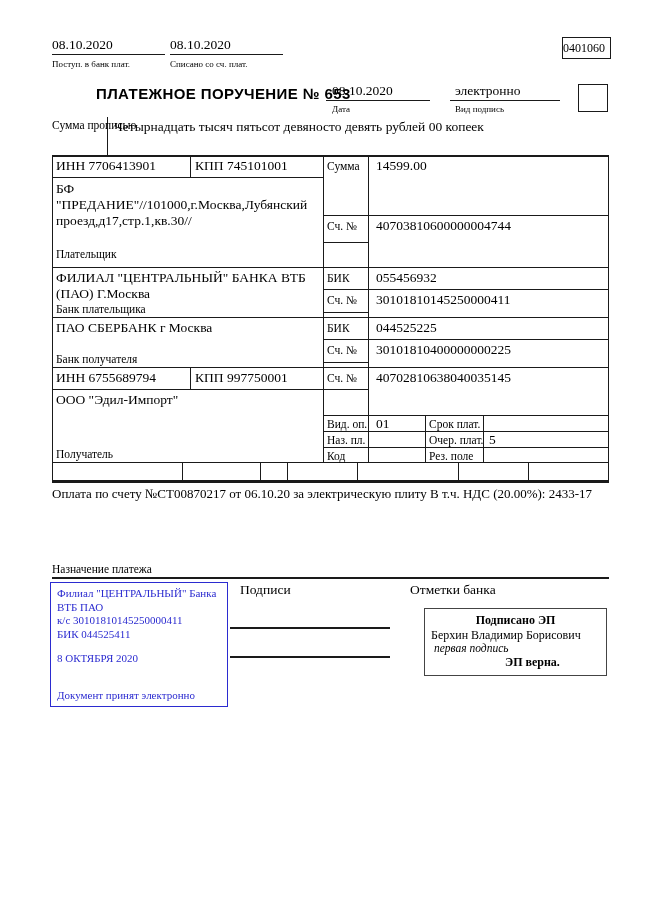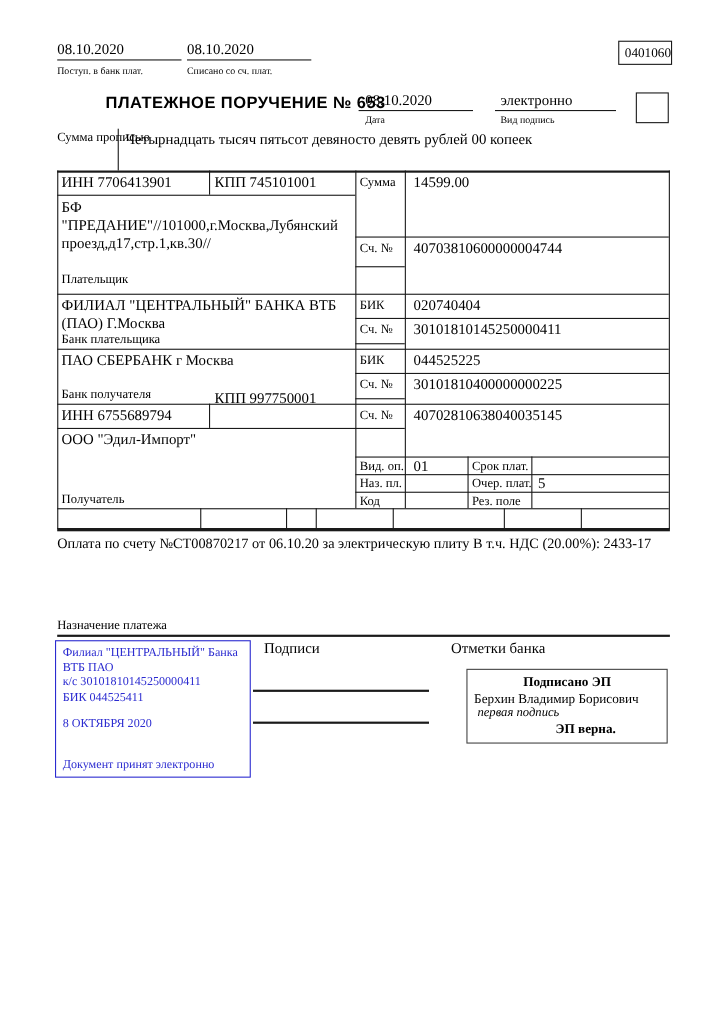--- a/index.html
+++ b/index.html
@@ -6,21 +6,21 @@
   .page{position:relative;width:660px;height:919px;background:#fff;overflow:hidden;
         font-family:"Liberation Serif",serif;color:#000;}
   .abs{position:absolute;}
   .hl{position:absolute;height:1px;background:#1a1a1a;}
   .vl{position:absolute;width:1px;background:#1a1a1a;}
   .t{font-size:13.5px;line-height:16px;white-space:nowrap;}
   .wrap{white-space:normal;}
   .lab{font-size:11.5px;line-height:13px;white-space:nowrap;}
   .tiny{font-size:9px;line-height:10px;white-space:nowrap;}
   .title{font-family:"Liberation Sans",sans-serif;font-weight:bold;font-size:15px;letter-spacing:.4px;white-space:nowrap;}
-  .codebox{position:absolute;border:1.6px solid #1a1a1a;text-align:right;font-size:12px;line-height:20px;}
+  .codebox{position:absolute;border:1.6px solid #1a1a1a;text-align:left;font-size:12px;line-height:20px;}
   .stamp{position:absolute;border:1.6px solid #2b2bd0;color:#2b2bd0;font-size:11px;line-height:13.5px;}
   .stamp .s-line{position:absolute;left:6px;white-space:nowrap;}
   .signbox{position:absolute;border:1.2px solid #444;font-size:12px;}
   .b{font-weight:bold;}
   .i{font-style:italic;}
 </style>
 </head>
 <body>
 
 <div class="page">
@@ -91,34 +91,34 @@
   <div class="abs lab" style="left:327px;top:160px;">Сумма</div>
   <div class="abs t" style="left:376px;top:158px;">14599.00</div>
 
   <div class="abs t wrap" style="left:56px;top:181px;width:263px;">БФ "ПРЕДАНИЕ"//101000,г.Москва,Лубянский проезд,д17,стр.1,кв.30//</div>
   <div class="abs lab" style="left:327px;top:220px;">Сч. №</div>
   <div class="abs t" style="left:376px;top:218px;">40703810600000004744</div>
   <div class="abs lab" style="left:56px;top:248px;">Плательщик</div>
 
   <div class="abs t wrap" style="left:56px;top:270px;width:263px;">ФИЛИАЛ "ЦЕНТРАЛЬНЫЙ" БАНКА ВТБ (ПАО) Г.Москва</div>
   <div class="abs lab" style="left:327px;top:272px;">БИК</div>
-  <div class="abs t" style="left:376px;top:270px;">020740404</div>
+  <div class="abs t" style="left:376px;top:270px;">055456932</div>
   <div class="abs lab" style="left:327px;top:294px;">Сч. №</div>
   <div class="abs t" style="left:376px;top:292px;">30101810145250000411</div>
   <div class="abs lab" style="left:56px;top:303px;">Банк плательщика</div>
 
   <div class="abs t" style="left:56px;top:320px;">ПАО СБЕРБАНК г Москва</div>
   <div class="abs lab" style="left:327px;top:322px;">БИК</div>
   <div class="abs t" style="left:376px;top:320px;">044525225</div>
   <div class="abs lab" style="left:327px;top:344px;">Сч. №</div>
   <div class="abs t" style="left:376px;top:342px;">30101810400000000225</div>
   <div class="abs lab" style="left:56px;top:353px;">Банк получателя</div>
 
   <div class="abs t" style="left:56px;top:370px;">ИНН 6755689794</div>
-  <div class="abs t" style="left:195px;top:354px;">КПП 997750001</div>
+  <div class="abs t" style="left:195px;top:370px;">КПП 997750001</div>
   <div class="abs lab" style="left:327px;top:372px;">Сч. №</div>
   <div class="abs t" style="left:376px;top:370px;">40702810638040035145</div>
   <div class="abs t" style="left:56px;top:392px;">ООО "Эдил-Импорт"</div>
   <div class="abs lab" style="left:56px;top:448px;">Получатель</div>
 
   <div class="abs lab" style="left:327px;top:418px;">Вид. оп.</div>
   <div class="abs t" style="left:376px;top:416px;">01</div>
   <div class="abs lab" style="left:429px;top:418px;">Срок плат.</div>
   <div class="abs lab" style="left:327px;top:434px;">Наз. пл.</div>
   <div class="abs lab" style="left:429px;top:434px;">Очер. плат.</div>

